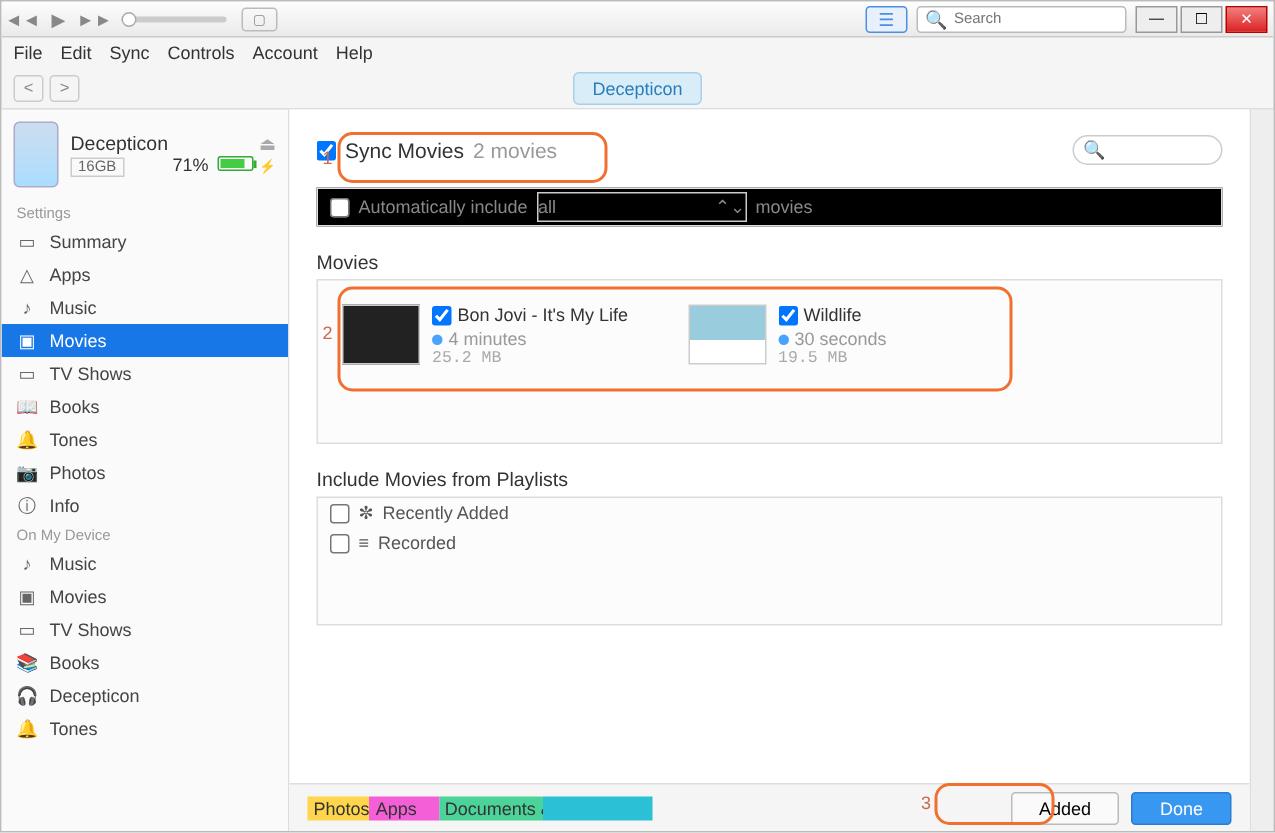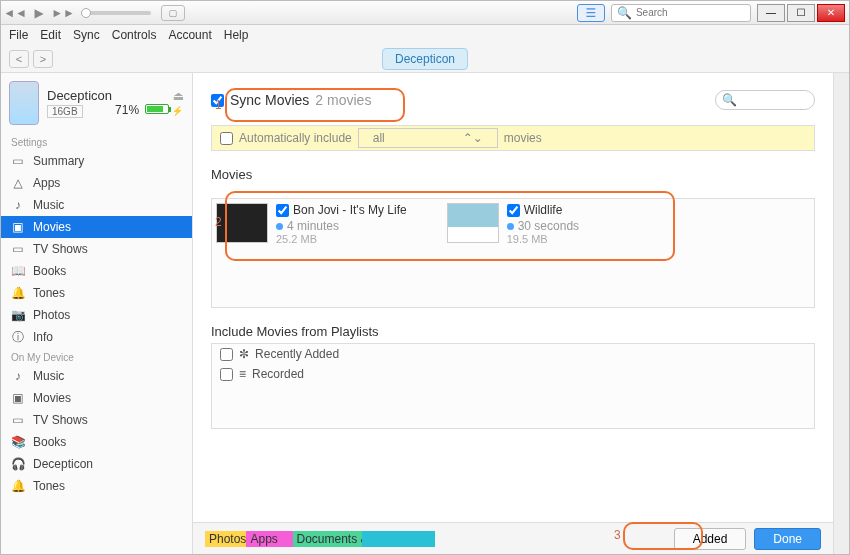--- a/index.html
+++ b/index.html
@@ -53,33 +53,33 @@
 .side-item.active .icon { color:#fff; }
 
 
 .content { padding: 12px 18px 0 18px; height: calc(100% - 32px); overflow:auto; }
 .sync-row { display:flex; align-items:center; height: 30px; }
 .sync-check { margin-right:6px; }
 .sync-label { font-size: 14px; color:#333; }
 .sync-count { font-size: 14px; color:#999; margin-left:6px; }
 .search-small { margin-left:auto; width: 100px; height: 20px; border:1px solid #ccc; border-radius:10px; display:flex; align-items:center; padding:0 6px; color:#bbb; font-size:11px;}
 
-.auto-row { height: 26px; border:1px solid #ddd; display:flex; align-items:center; margin-top: 10px; padding:0 8px; gap:6px; color:#888; background:#fef9c3;}
-.auto-select { flex:0 0 140px; height:20px; border:1px solid #ccc; display:flex; align-items:center; justify-content:space-between; padding:0 14px; font-size:11px; color:#888;}
+.auto-row { height: 26px; border:1px solid #ddd; display:flex; align-items:center; margin-top: 10px; padding:0 8px; gap:6px; color:#888; background:#000000;}
+.auto-select { flex:0 0 140px; height:20px; border:1px solid #ccc; display:flex; align-items:center; justify-content:space-between; padding:0 0; font-size:11px; color:#888;}
 
 .section-title { font-size: 13px; color:#333; margin-top: 16px; }
-.movies-box { border:1px solid #ddd; margin-top:16px; padding: 4px; display:flex; gap: 40px; background:#fcfcfc; min-height: 110px;}
+.movies-box { border:1px solid #ddd; margin-top:4px; padding: 16px; display:flex; gap: 40px; background:#fcfcfc; min-height: 110px;}
 .movie-item { display:flex; gap: 8px; }
 .thumb { width: 52px; height: 40px; border:1px solid #ccc; background: #222; position:relative; }
 .thumb.wildlife { background: linear-gradient(#9cd 60%, #fff 60%); }
 .movie-meta { }
 .movie-title { display:flex; align-items:center; gap:4px; color:#333; font-size:12px; }
 .dot { width:7px; height:7px; border-radius:50%; background:#4aa3ff; display:inline-block; }
 .movie-dur { color:#999; font-size:11px; display:flex; gap:4px; align-items:center; margin-top:2px;}
-.movie-size { color:#aaa; font-size:11px; }
+.movie-size { color:#aaa; font-size:11px;font-family:Liberation Mono, monospace; }
 
 .playlists-box { border:1px solid #ddd; margin-top:4px; height: 86px; background:#fcfcfc; }
 .pl-row { height: 20px; display:flex; align-items:center; padding: 0 8px; gap:6px; color:#555; }
 
 
 .footer { height: 32px; background:#f5f5f5; border-top:1px solid #ddd; display:flex; align-items:center; padding: 0 12px; }
 .storage-bar { height: 16px; display:flex; flex:1; max-width: 400px; font-size: 9px; }
 .seg { height:100%; display:flex; align-items:center; padding:0 4px; color:#333; overflow:hidden; white-space:nowrap; }
 .seg.photos { background:#ffd54d; }
 .seg.apps { background:#f45fd7; }

